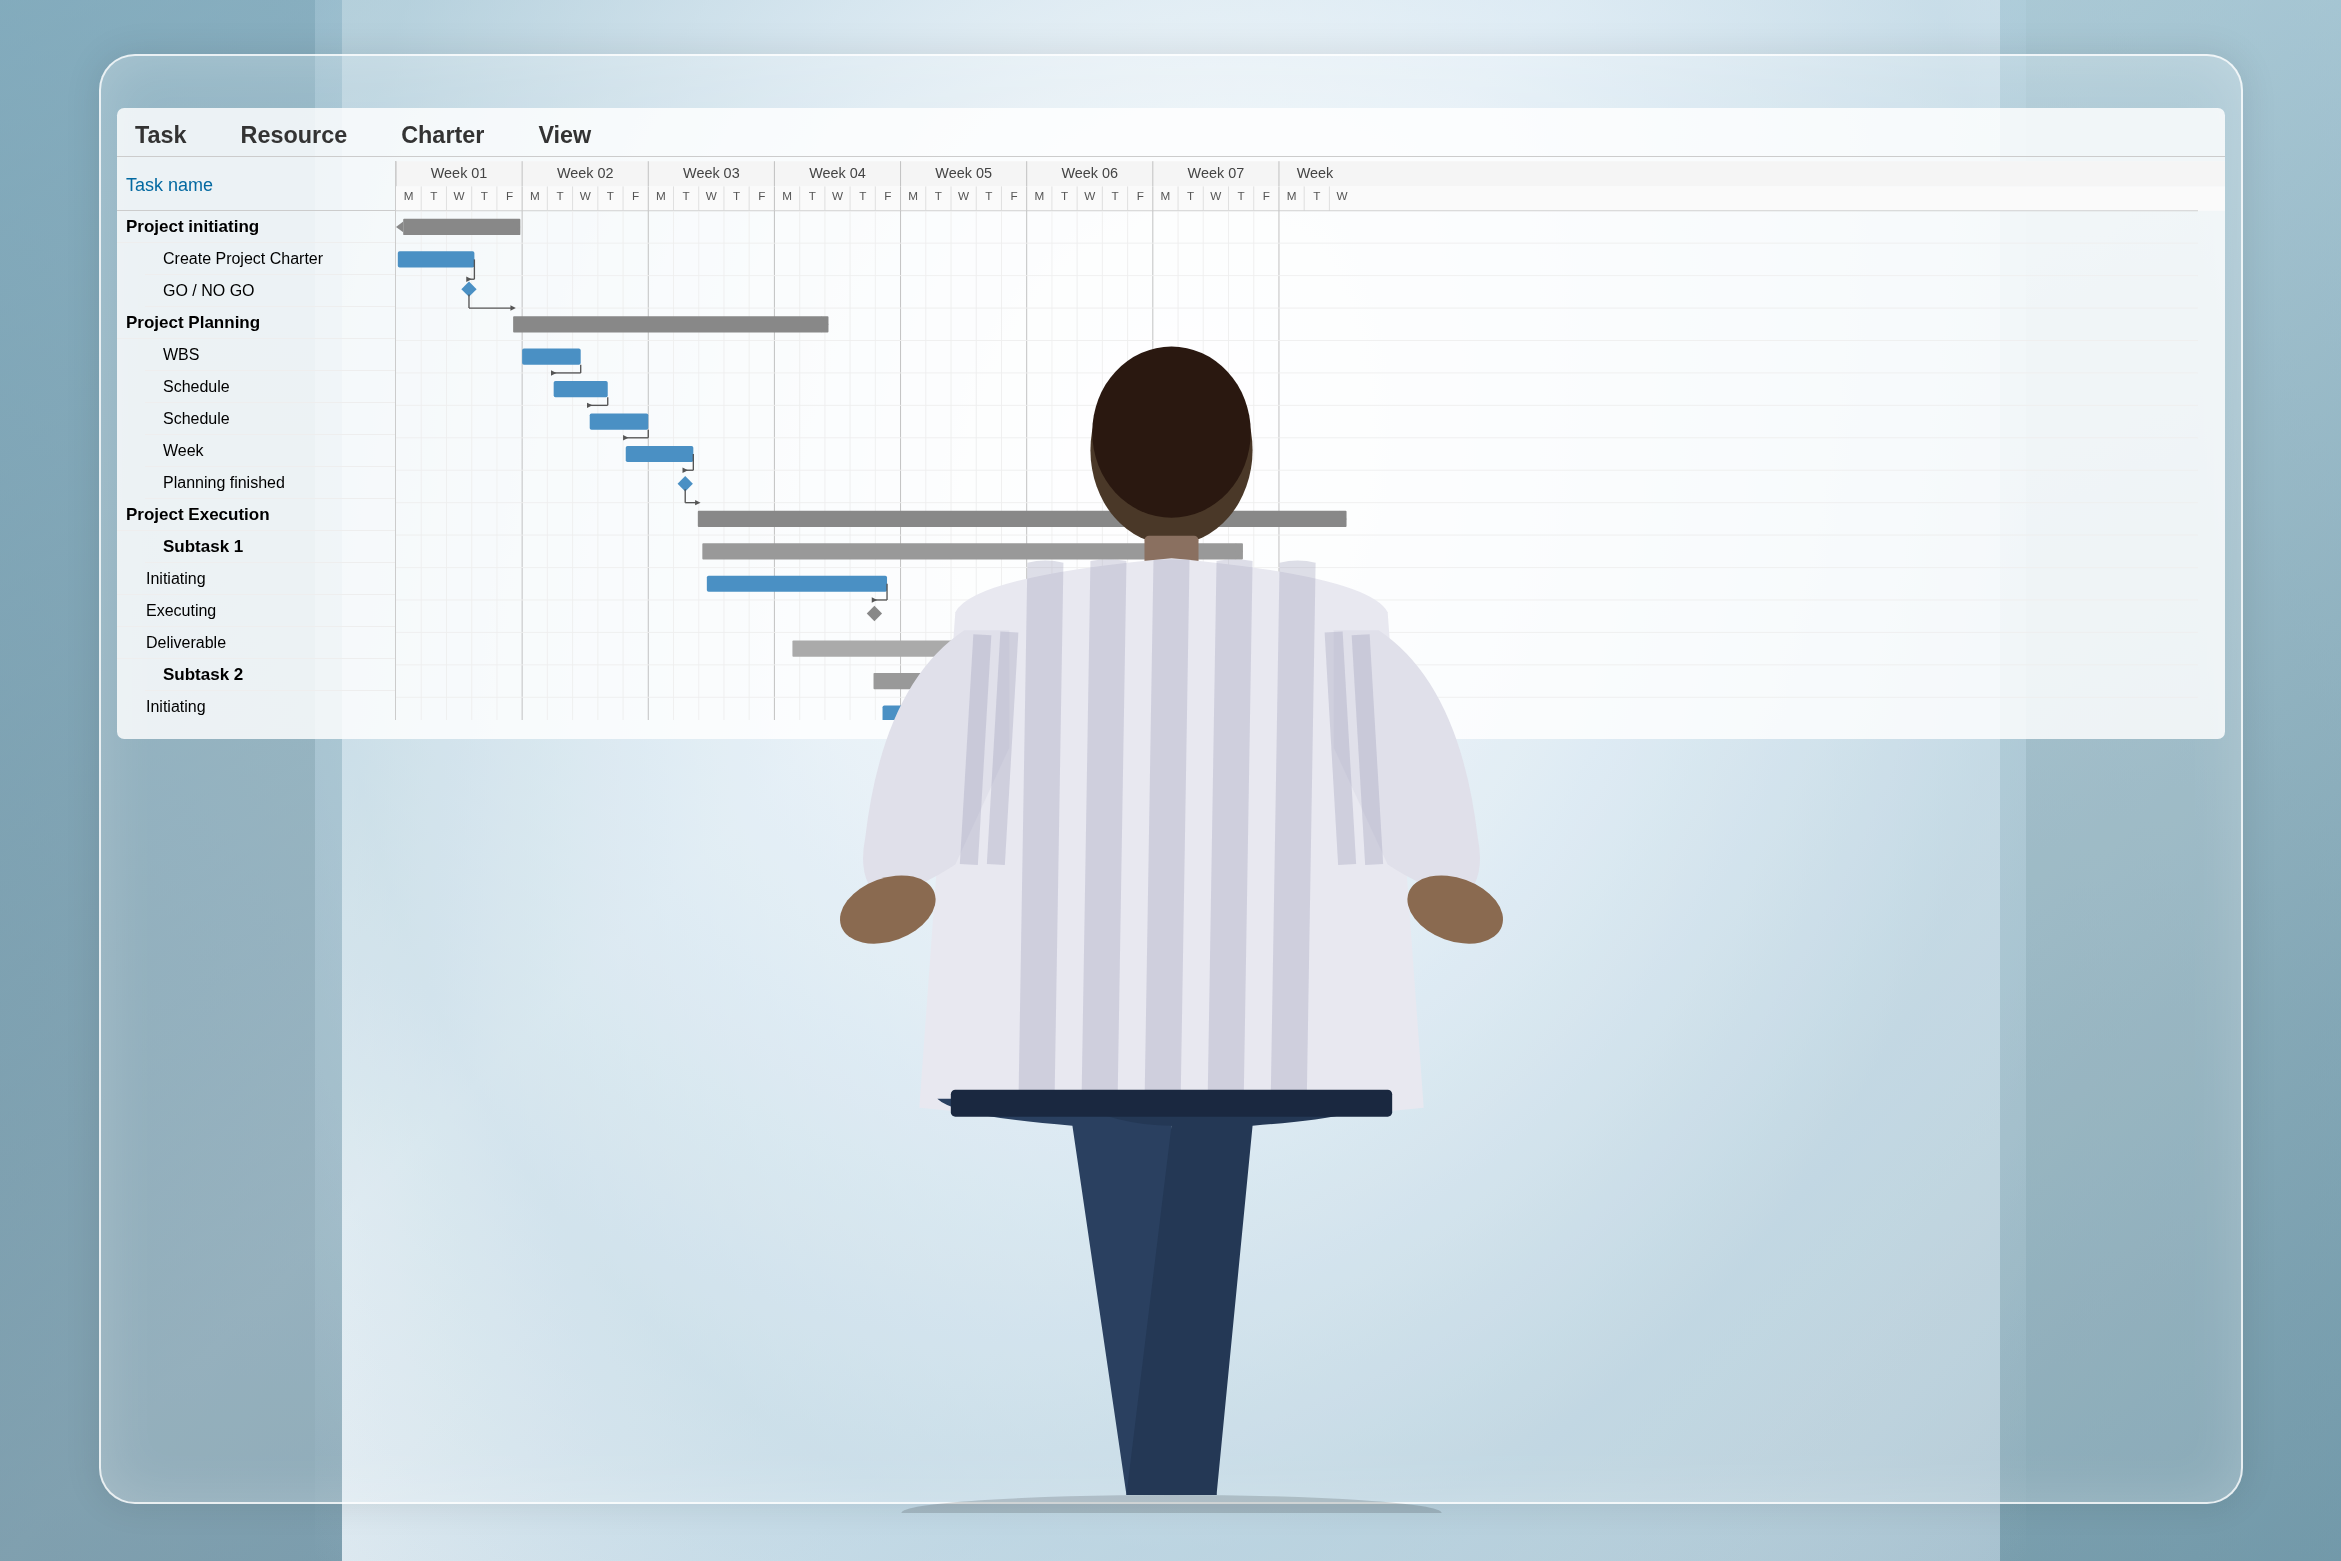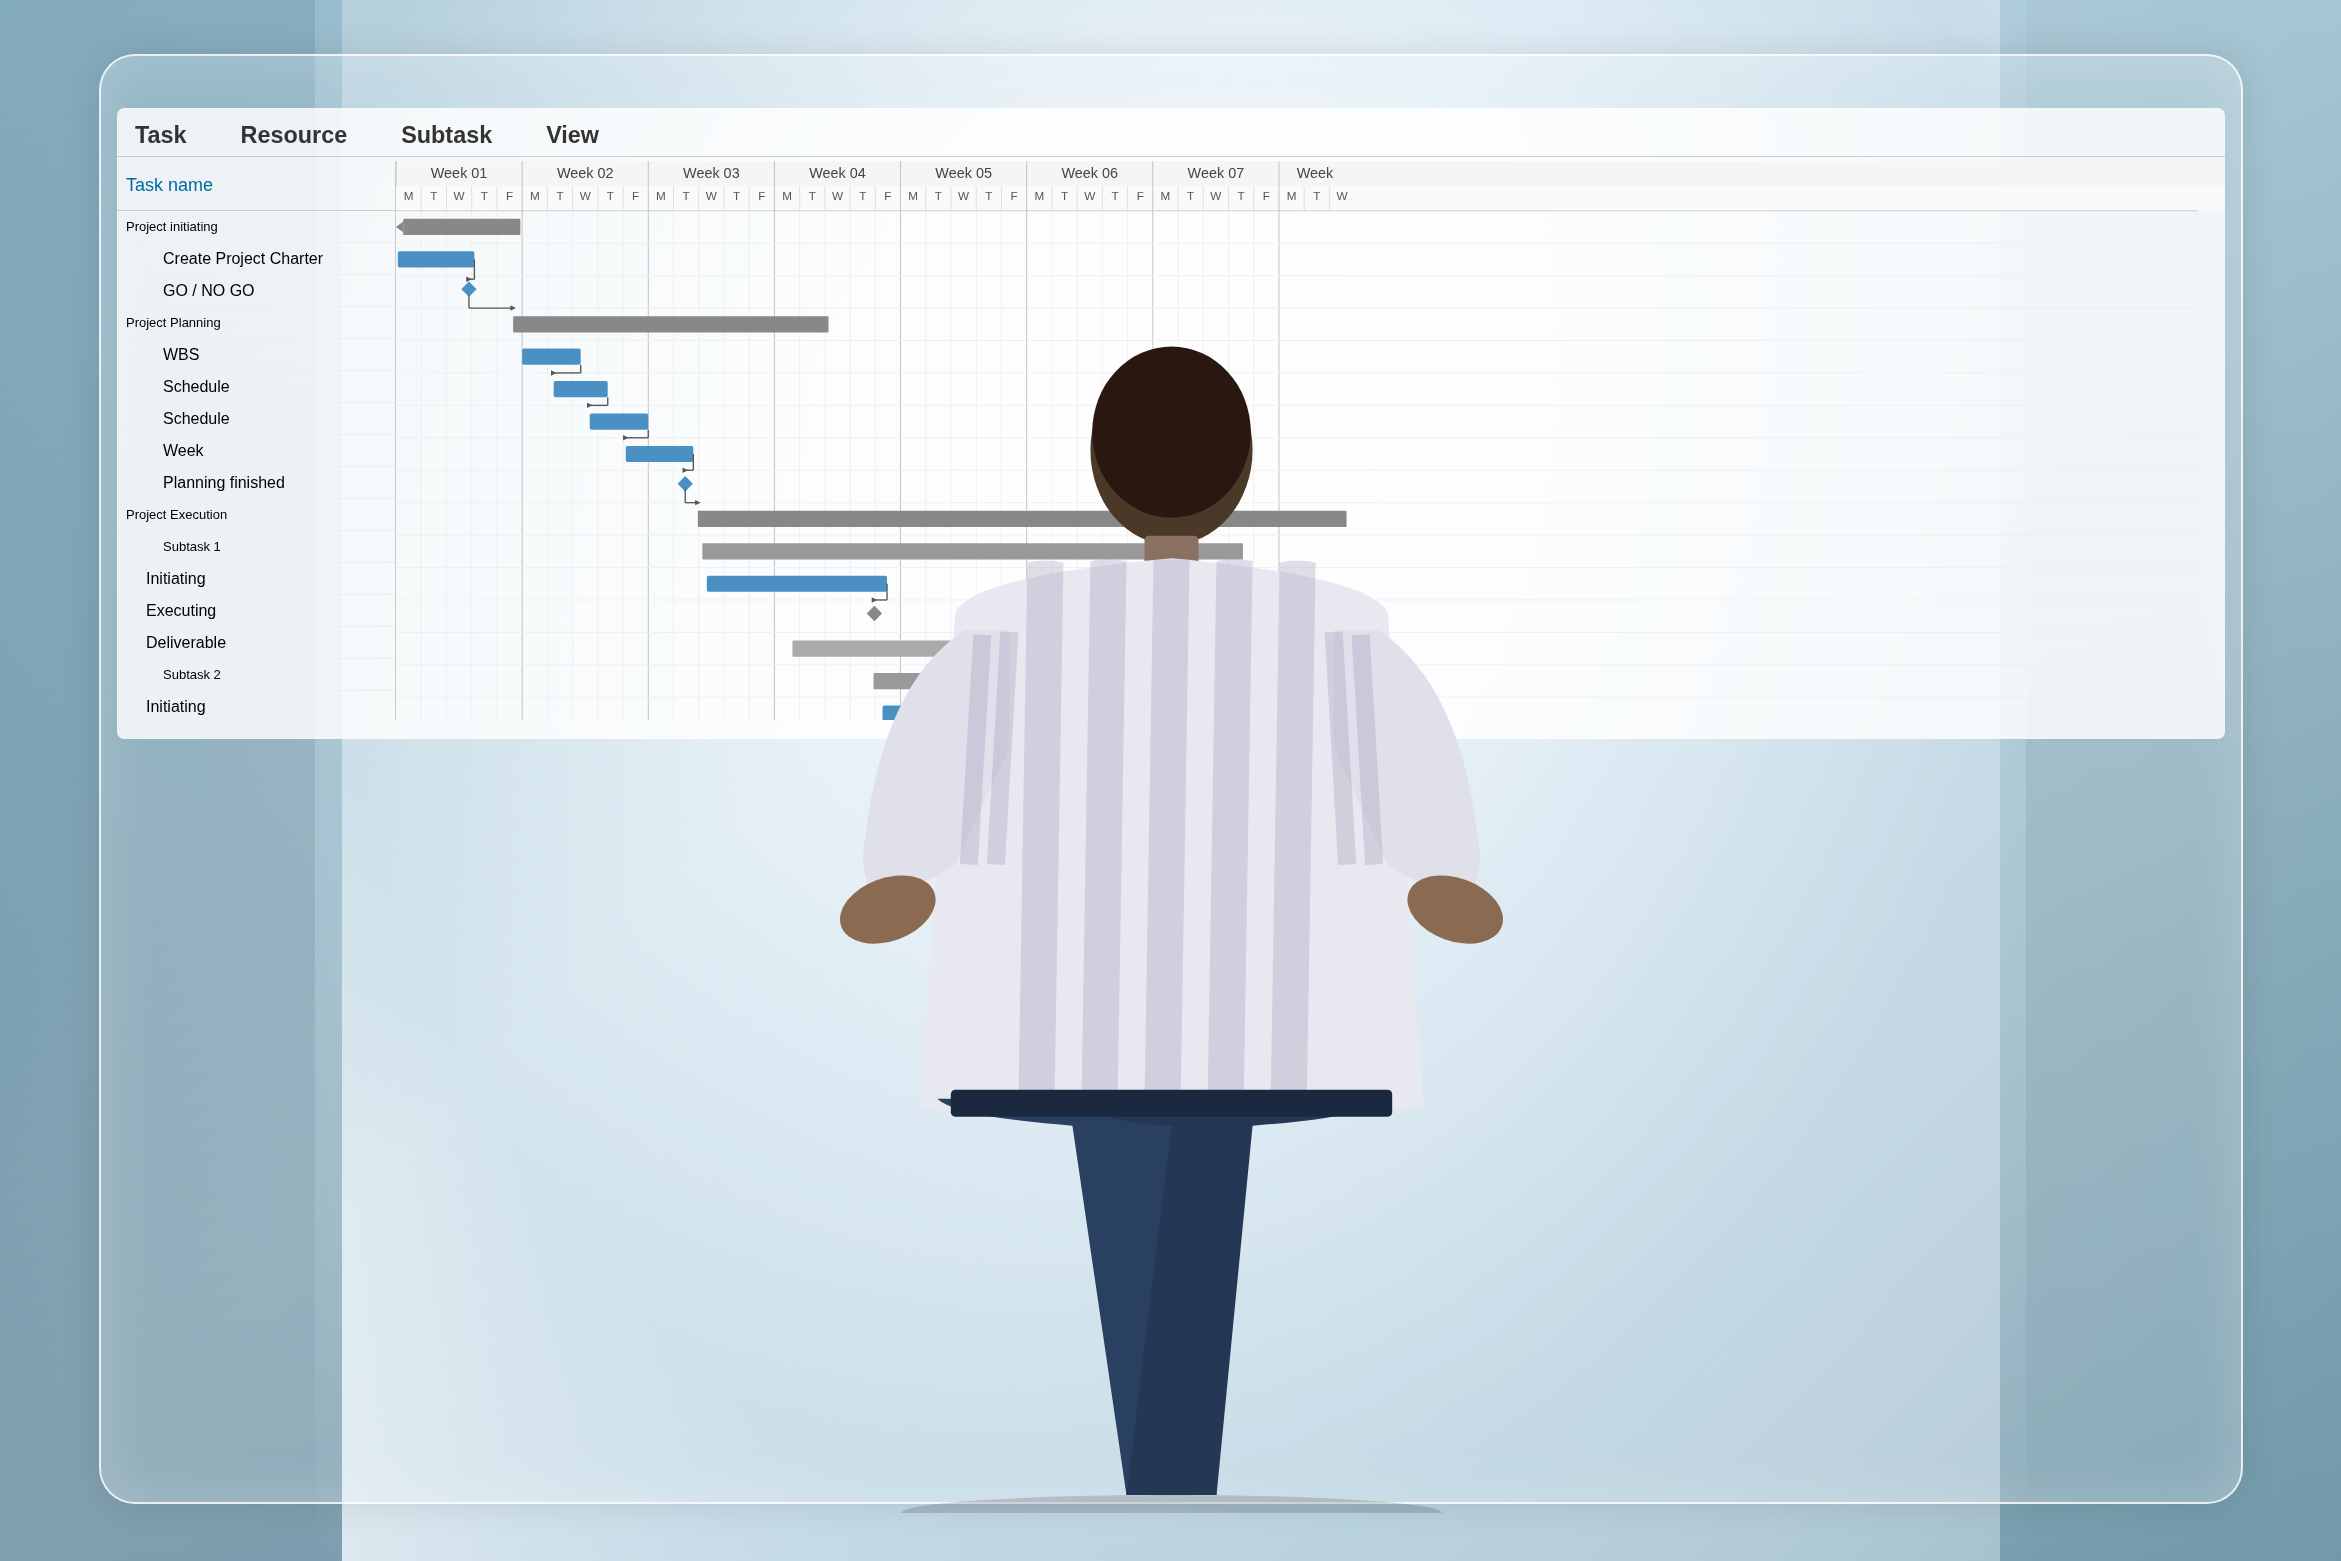--- a/index.html
+++ b/index.html
@@ -119,21 +119,21 @@
 
     .task-row {
       height: 32px;
       display: flex;
       align-items: center;
       padding: 0 9px;
       font-size: 16px;
       border-bottom: 0.9px solid #eee;
     }
 
-    .task-row.bold { font-weight: normal; font-size: 13px; }
+    .task-row.bold { font-weight: bold; font-size: 17px; }
     .task-row.indent1 { padding-left: 18px; margin-left: 28px; }
     .task-row.indent2 { padding-left: 29px; }
 
     
     .gantt-chart {
       flex: 1;
       position: relative;
       overflow: hidden;
     }
   </style>
@@ -144,21 +144,21 @@
 <div class="bg-left-panel"></div>
 <div class="bg-right-panel"></div>
 <div class="bg-center-light"></div>
 <div class="screen-frame"></div>
 
 <div class="gantt-panel">
 
   <div class="nav-tabs">
     <span class="nav-tab active">Task</span>
     <span class="nav-tab">Resource</span>
-    <span class="nav-tab">Subtask</span>
+    <span class="nav-tab">Charter</span>
     <span class="nav-tab">View</span>
   </div>
 
   <div class="gantt-container">
 
     <div class="task-list">
       <div class="task-list-header">Task name</div>
 
       <div class="task-row bold">Project initiating</div>
       <div class="task-row indent1">Create Project Charter</div>

